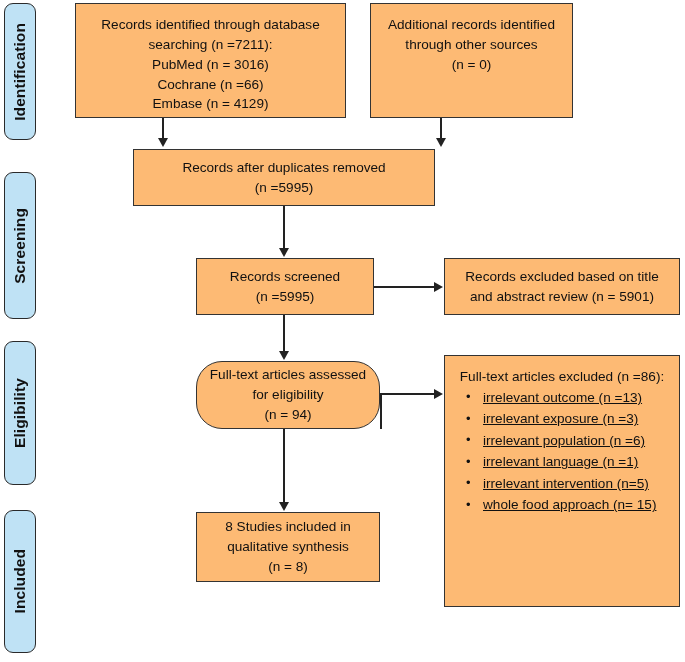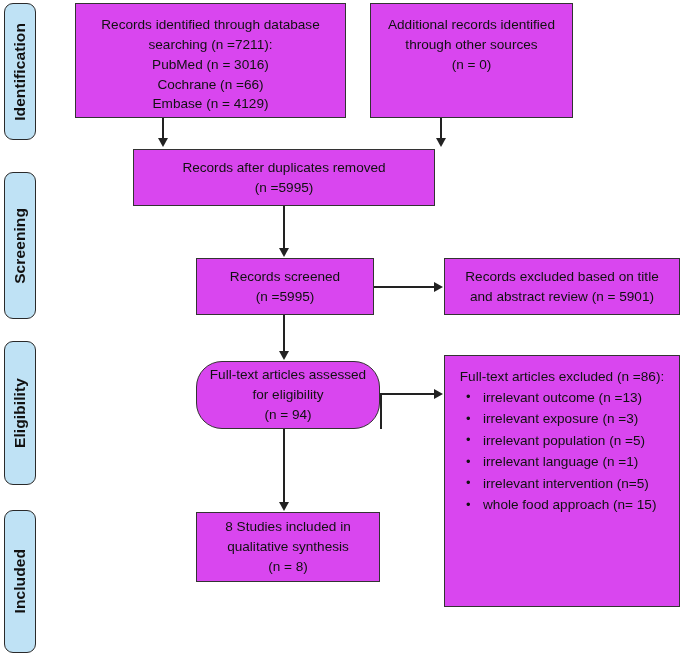--- a/index.html
+++ b/index.html
@@ -36,21 +36,21 @@
     font-weight: bold;
     color: #111111;
     letter-spacing: 0.1px;
     white-space: nowrap;
   }
 
   
   .node {
     position: absolute;
     box-sizing: border-box;
-    background: #d946ef;
+    background: #fdba74;
     border: 1.6px solid #333333;
     display: flex;
     flex-direction: column;
     justify-content: flex-start;
     align-items: center;
   }
   .node.center-v { justify-content: center; }
   .node-text {
     font-size: 13.6px;
     line-height: 1.46;
@@ -78,20 +78,21 @@
     padding: 0 8px 0 38px;
     list-style: none;
   }
   ul.excl-list li {
     position: relative;
     font-size: 13.6px;
     line-height: 1.47;
     color: #111111;
     text-align: left;
     margin: 0 0 1.5px 0;
+    text-decoration: underline;
   }
   ul.excl-list li::before {
     content: "\2022";
     position: absolute;
     left: -17px;
     top: -0.5px;
     font-size: 13px;
     color: #111111;
   }
 
@@ -189,21 +190,21 @@
     <div class="node-text">Full-text articles assessed
 for eligibility
 (n = 94)</div>
   </div>
 
   <div class="node listnode" style="left:444px; top:355px; width:236px; height:252px;">
     <div class="list-title">Full-text articles excluded (n =86):</div>
     <ul class="excl-list">
       <li>irrelevant outcome (n =13)</li>
       <li>irrelevant exposure (n =3)</li>
-      <li>irrelevant population (n =5)</li>
+      <li>irrelevant population (n =6)</li>
       <li>irrelevant language (n =1)</li>
       <li>irrelevant intervention (n=5)</li>
       <li>whole food approach (n= 15)</li>
     </ul>
   </div>
 
   <div class="vline" style="left:380px; top:394px; height:35px;"></div>
   <div class="hline" style="left:380px; top:393px; width:55px;"></div>
   <div class="arrow-right" style="left:434px; top:388.5px;"></div>
 

